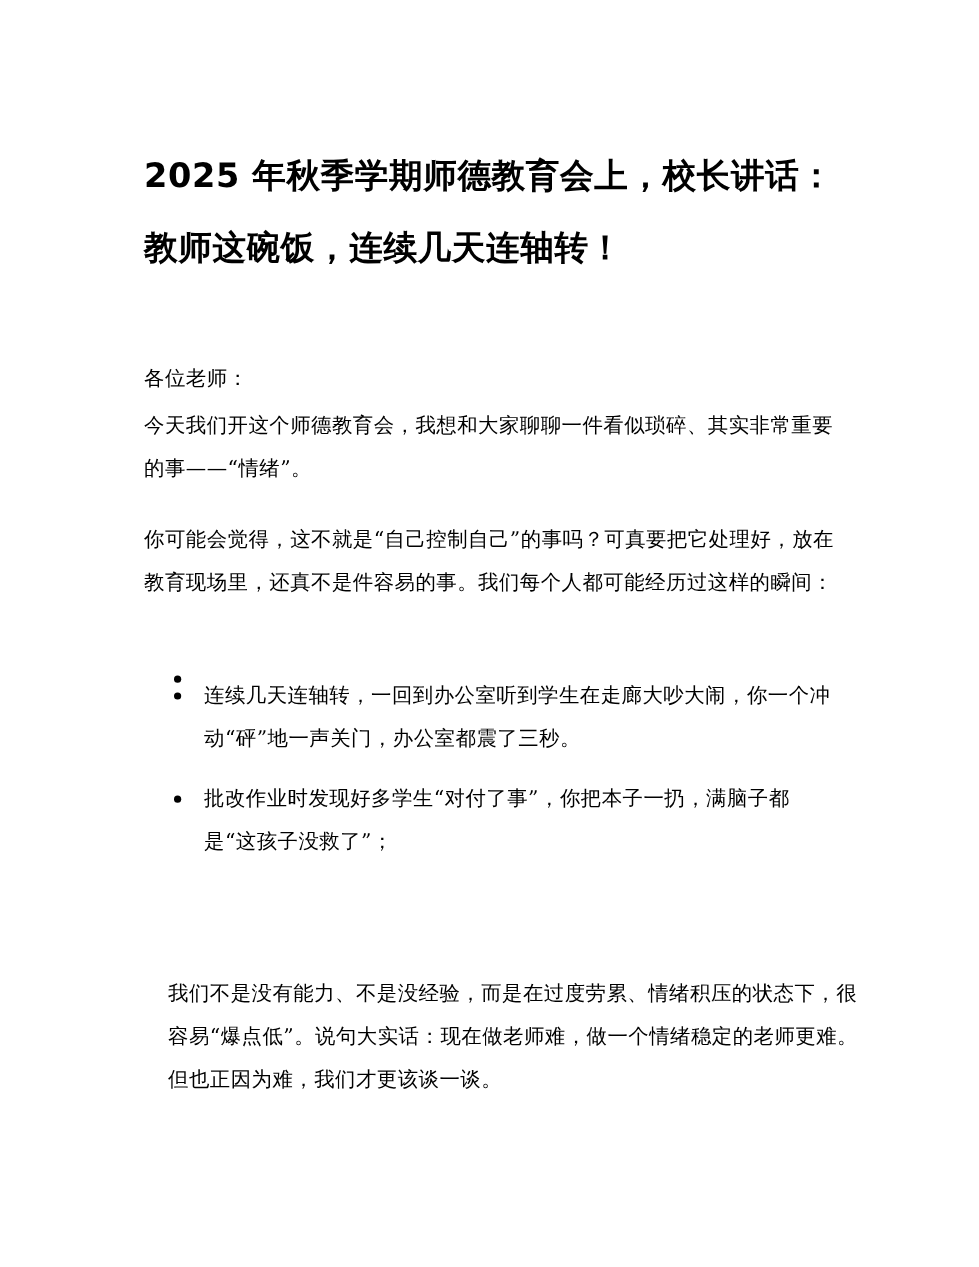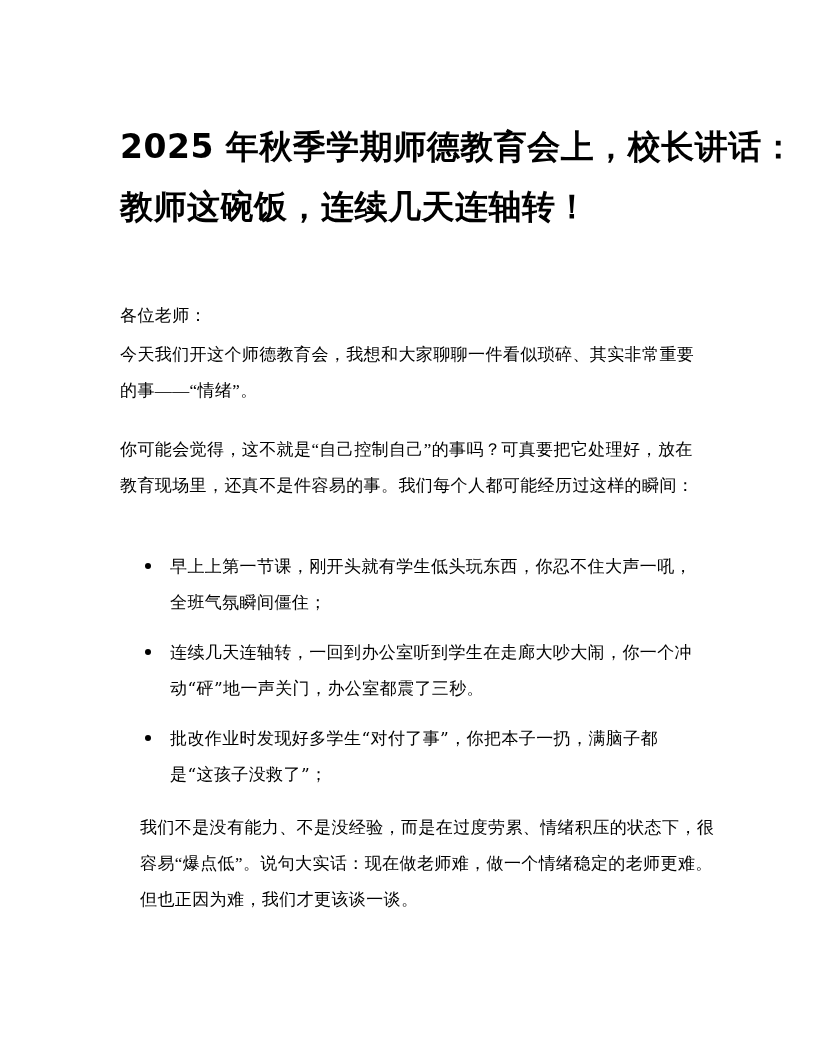--- a/index.html
+++ b/index.html
@@ -20,35 +20,34 @@
       left: 120px;
       top: 0;
       width: 580px;
     }
     .title {
       position: absolute;
       left: 0;
       width: 600px;
       font-family: "DejaVu Sans", "Liberation Sans", sans-serif;
       font-weight: bold;
-      font-size: 33px;
+      font-size: 28px;
       line-height: 30px;
       white-space: nowrap;
       letter-spacing: 0.5px;
     }
     .title.l1 { top: 132px; }
     .title.l2 { top: 192px; }
     .para {
       position: absolute;
       left: 0;
       width: 580px;
       font-size: 17px;
       line-height: 36px;
       letter-spacing: 0.4px;
-      font-family: Liberation Serif, serif;
     }
     .bullet-list {
       position: absolute;
       left: 0;
       top: 548px;
       width: 580px;
       margin: 0;
       padding: 0;
       list-style: none;
     }
@@ -79,21 +78,20 @@
 
   <div class="para" style="top:298px;">各位老师：</div>
 
   <div class="para" style="top:337px;">今天我们开这个师德教育会，我想和大家聊聊一件看似琐碎、其实非常重要的事——“情绪”。</div>
 
   <div class="para" style="top:432px;">你可能会觉得，这不就是“自己控制自己”的事吗？可真要把它处理好，放在教育现场里，还真不是件容易的事。我们每个人都可能经历过这样的瞬间：</div>
 
   <ul class="bullet-list">
     <li class="bullet-item">
       <span class="bullet-dot"></span>
-      <span>早上上第一节课，刚开头就有学生低头玩东西，你忍不住大声一吼，全班气氛瞬间僵住；</span>
     </li>
     <li class="bullet-item">
       <span class="bullet-dot"></span>
       <span>连续几天连轴转，一回到办公室听到学生在走廊大吵大闹，你一个冲动“砰”地一声关门，办公室都震了三秒。</span>
     </li>
     <li class="bullet-item">
       <span class="bullet-dot"></span>
       <span>批改作业时发现好多学生“对付了事”，你把本子一扔，满脑子都是“这孩子没救了”；</span>
     </li>
   </ul>

